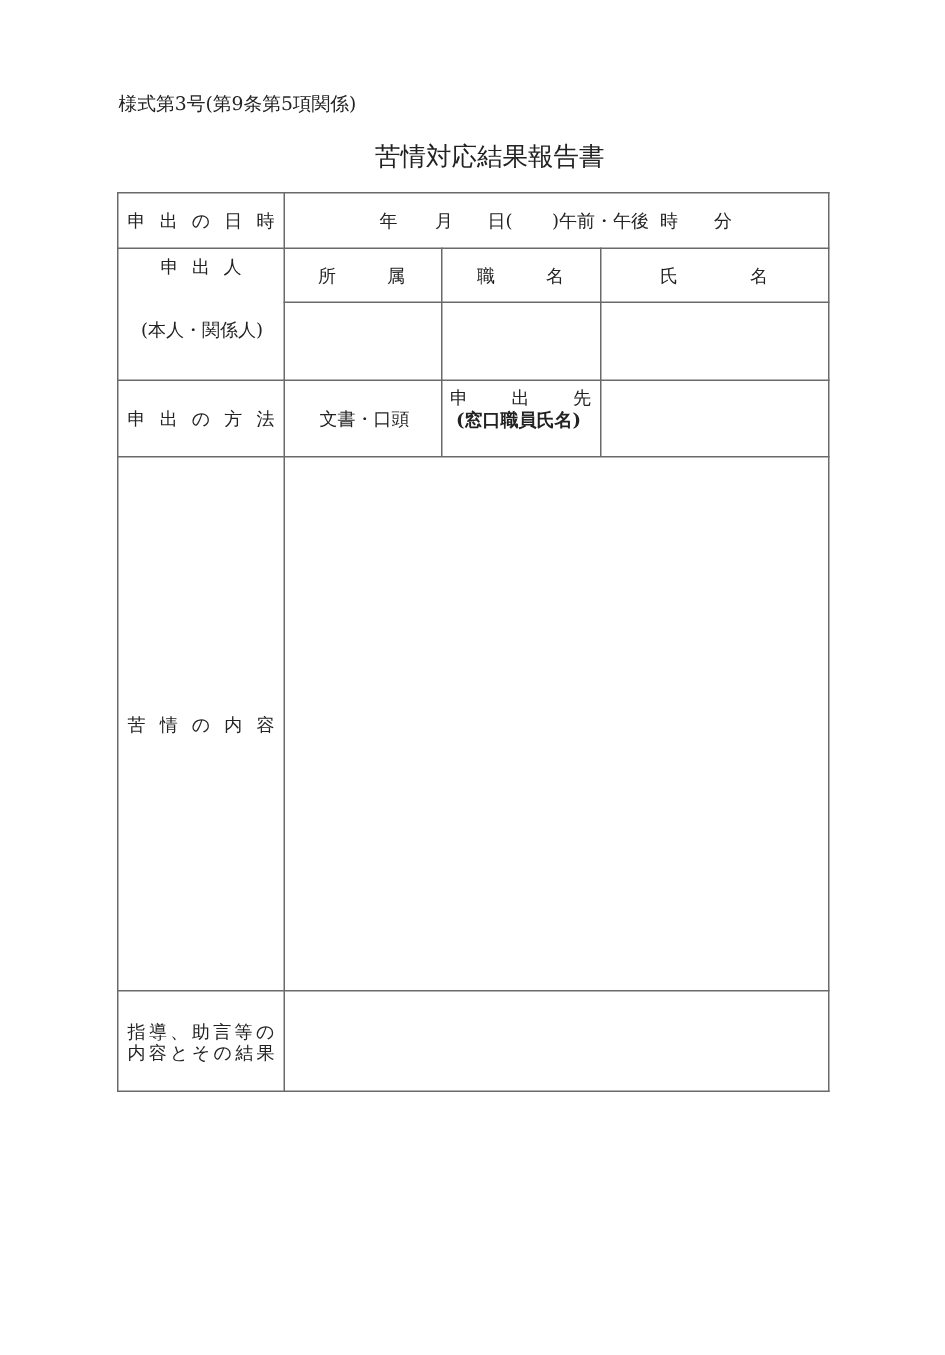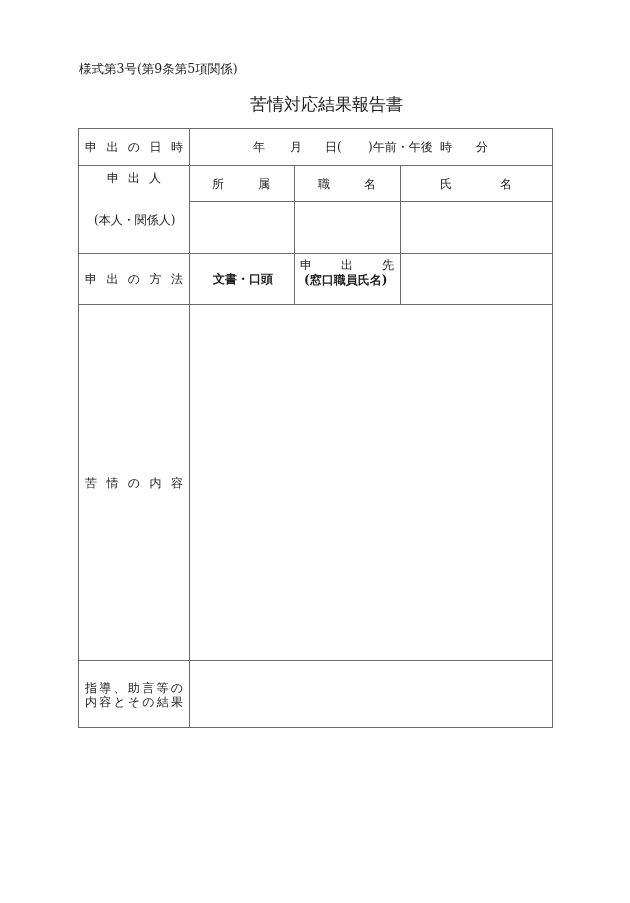--- a/index.html
+++ b/index.html
@@ -78,21 +78,21 @@
   <div style="position:absolute; left:295px; top:202px; width:105px; height:51px;"></div>
   <div style="position:absolute; left:401px; top:202px; width:151px; height:51px;"></div>
 
   <div class="spread" style="left:85px; top:272px; width:98px;">
     <span>申</span>
     <span>出</span>
     <span>の</span>
     <span>方</span>
     <span>法</span>
   </div>
-  <div class="t" style="left:213px; top:272px;font-weight:bold;">文書・口頭</div>
+  <div class="t" style="left:213px; top:272px;">文書・口頭</div>
   <div class="spread" style="left:300px; top:258px; width:94px;">
     <span>申</span>
     <span>出</span>
     <span>先</span>
   </div>
   <div class="t" style="left:304px; top:273px;font-weight:bold;">(窓口職員氏名)</div>
   <div style="position:absolute; left:401px; top:254px; width:151px; height:50px;"></div>
 
   <div class="spread" style="left:85px; top:476px; width:98px;">
     <span>苦</span>

